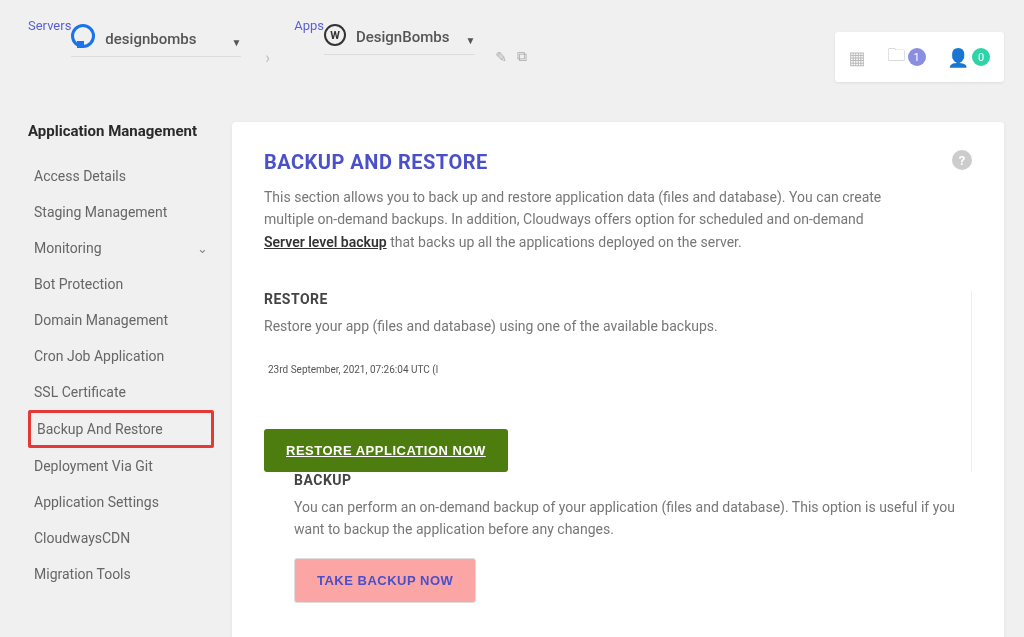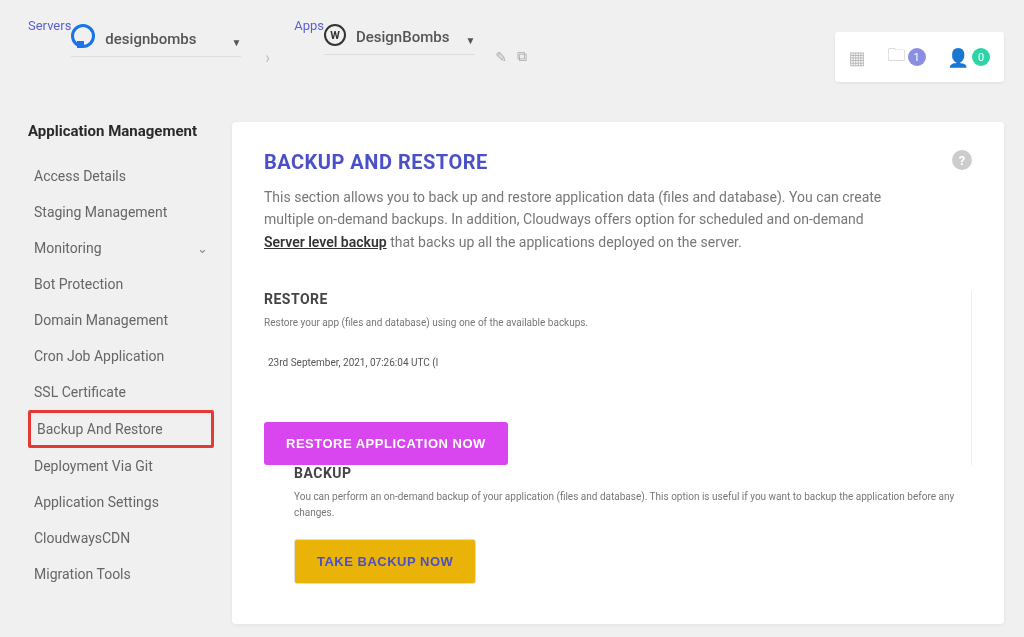--- a/index.html
+++ b/index.html
@@ -191,21 +191,21 @@
       padding-left: 30px;
     }
     .panel-title {
       font-size: 14px;
       font-weight: 700;
       color: #444;
       letter-spacing: 0.5px;
       margin-bottom: 8px;
     }
     .panel-desc {
-      font-size: 10px;
+      font-size: 14px;
       color: #777;
       line-height: 1.6;
       margin-bottom: 18px;
     }
     .backup-select {
       font-size: 10px;
       color: #555;
       padding: 8px 4px;
       margin-bottom: 46px;
     }
@@ -219,25 +219,26 @@
       padding: 14px 22px;
       border-radius: 3px;
       font-size: 13px;
       font-weight: 700;
       letter-spacing: 0.5px;
       cursor: pointer;
       border: none;
       display: inline-block;
     }
     .btn-primary {
-      background: #d946ef;
+      background: #4d7c0f;
       color: #fff;
+      text-decoration: underline;
     }
     .btn-secondary {
-      background: #eab308;
+      background: #fca5a5;
       color: #4a50c8;
       border: 1px solid #ddd;
     }
   </style>
 </head>
 <body>
 
 <div class="header">
   <div class="header-left">
     <div class="breadcrumb-block">

